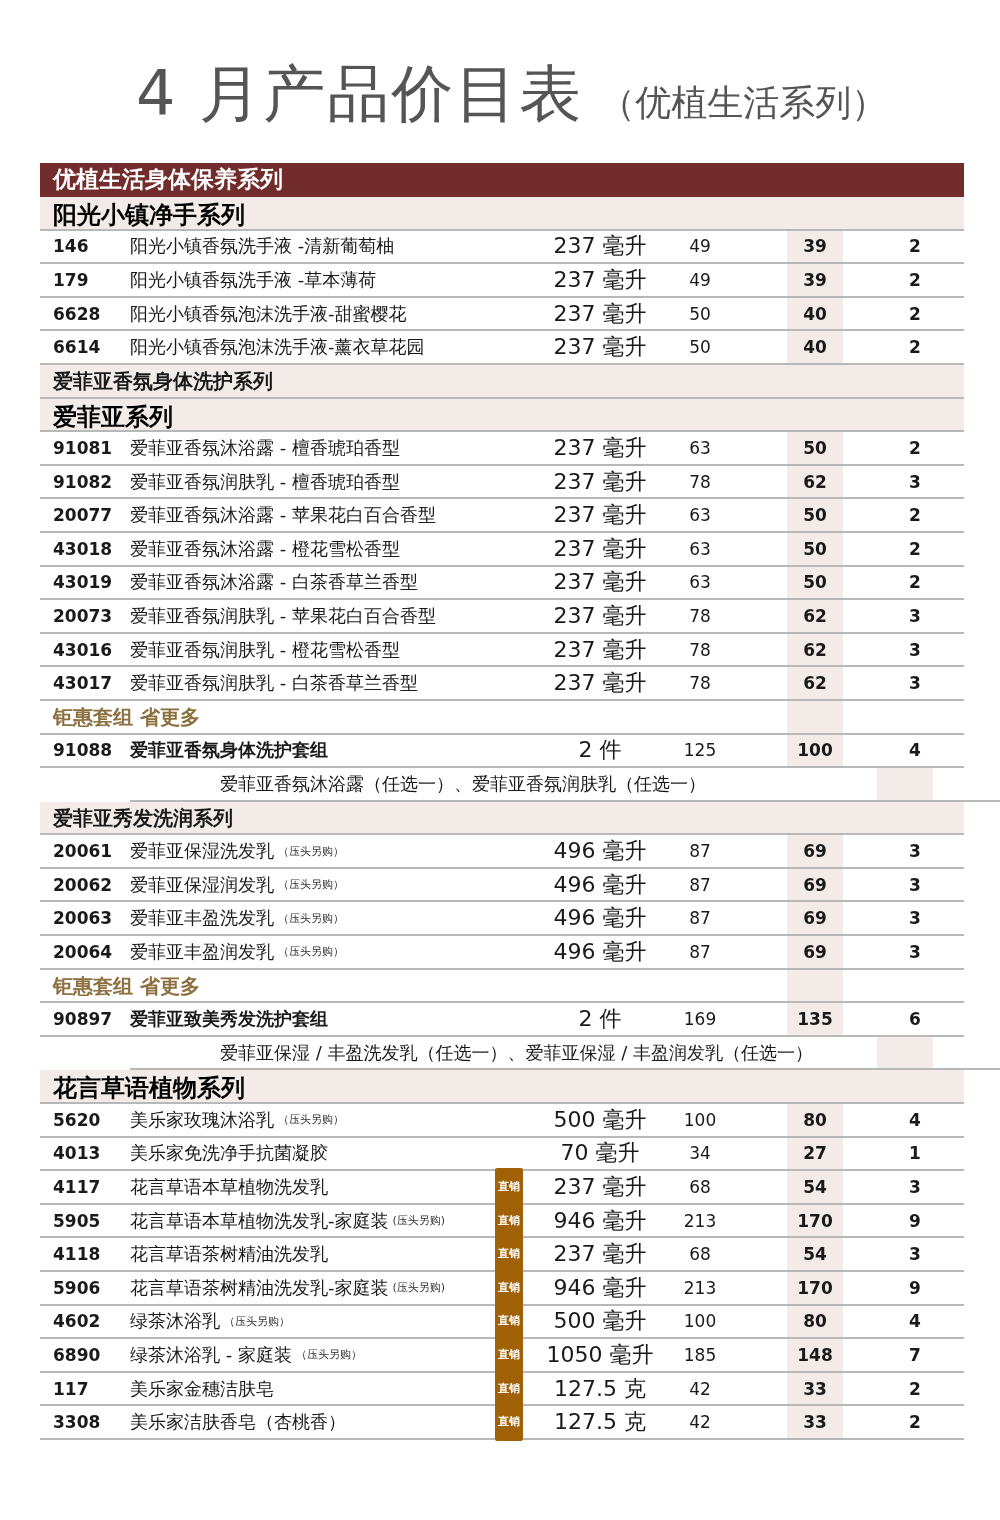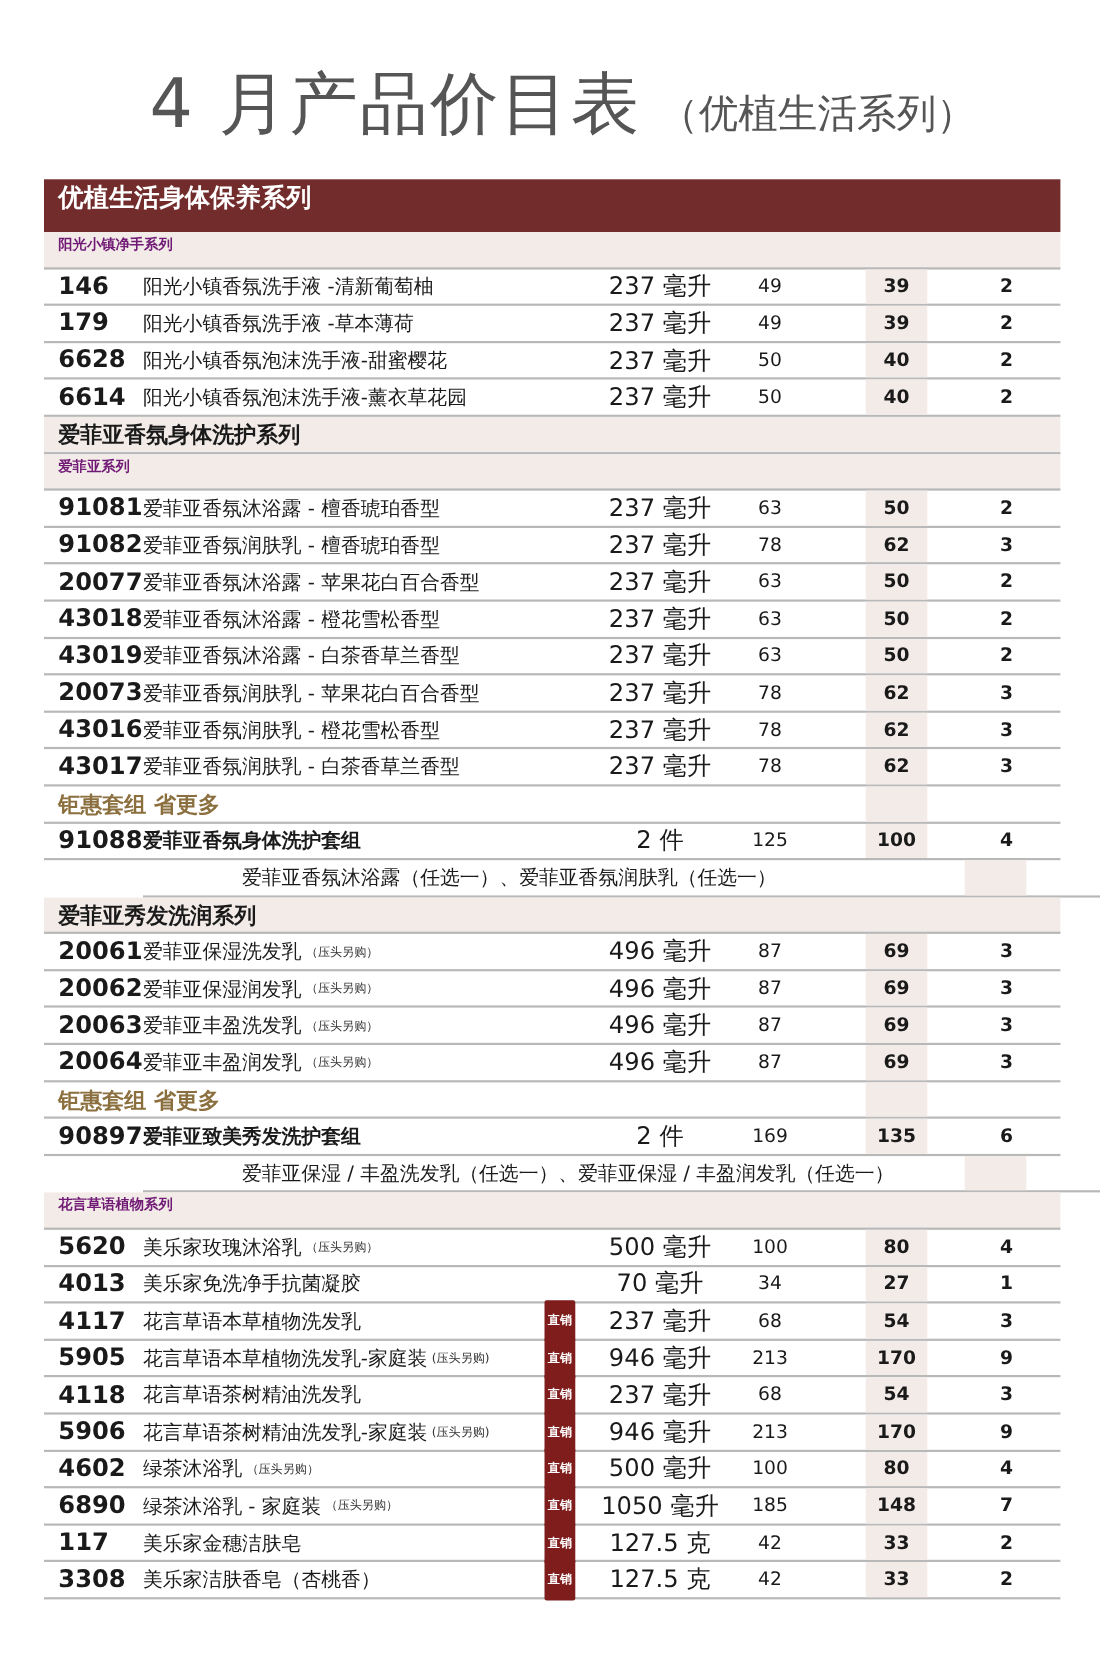--- a/index.html
+++ b/index.html
@@ -2,34 +2,34 @@
 <html><head>
 <meta charset="utf-8">
 <style>
   html, body { margin:0; padding:0; background:#ffffff; }
   body { width:1000px; height:1520px; position:relative; font-family:"DejaVu Sans","Liberation Sans",sans-serif; color:#1a1a1a; overflow:hidden; }
   .title { position:absolute; left:136px; top:52px; height:80px; display:flex; align-items:baseline; color:#555555; }
   .title .main { font-size:62px; letter-spacing:2px; font-weight:400; }
   .title .sub { font-size:36px; margin-left:16px; }
   .table { position:absolute; left:40px; top:163px; width:924px; }
   .row { position:relative; height:33.6px; border-bottom:2px solid #b8b8b8; box-sizing:border-box; }
-  .row.header { height:48px; background:#722c2c; border-bottom:none; }
+  .row.header { height:34px; background:#722c2c; border-bottom:none; }
   .row.header .label { position:absolute; left:13px; top:1px; color:#ffffff; font-size:23px; font-weight:bold; }
   .row.series { background:#f3ebe8; }
-  .row.series .label { position:absolute; left:13px; top:2px; font-size:13px; font-weight:bold; color:#701a75; }
+  .row.series .label { position:absolute; left:13px; top:2px; font-size:24px; font-weight:bold; color:#000000; }
   .row.subseries { background:#f3ebe8; }
   .row.subseries .label { position:absolute; left:13px; top:3px; font-size:20px; font-weight:bold; color:#1a1a1a; }
   .row.promo .label { position:absolute; left:13px; top:3px; font-size:20px; color:#8b6f3e; font-weight:bold; }
   .cell { position:absolute; top:0; height:100%; display:flex; align-items:center; font-size:17px; white-space:nowrap; }
-  .code { left:13px; font-weight:bold; font-size:22px; }
+  .code { left:13px; font-weight:bold; font-size:17px; }
   .name { left:90px; font-size:18px; }
   .name.bold { font-weight:bold; }
   .note { font-size:11px; margin-left:4px; color:#333; }
   .badge { left:455px; width:30px; }
-  .badge span { background:#7f1d1d; color:#fff; font-size:11px; font-weight:bold; padding:12px 3px; border-radius:2px; line-height:14px; }
+  .badge span { background:#a16207; color:#fff; font-size:11px; font-weight:bold; padding:12px 3px; border-radius:2px; line-height:14px; }
   .size { left:505px; width:110px; justify-content:center; font-size:22px; }
   .retail { left:620px; width:80px; justify-content:center; font-size:17px; }
   .member { left:747px; width:56px; justify-content:center; font-weight:bold; font-size:17px; background:#f3ebe8; }
   .pv { left:840px; width:70px; justify-content:center; font-weight:bold; font-size:17px; }
   .desc { left:90px; font-size:18px; }
   .member-bg { position:absolute; left:747px; width:56px; top:0; height:100%; background:#f3ebe8; }
 </style>
 </head>
 <body>
 

